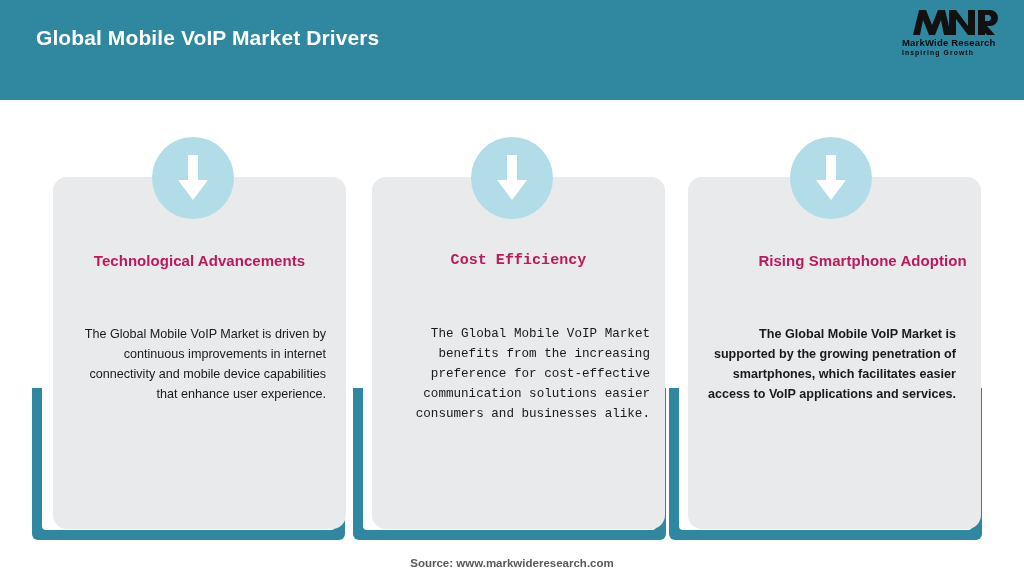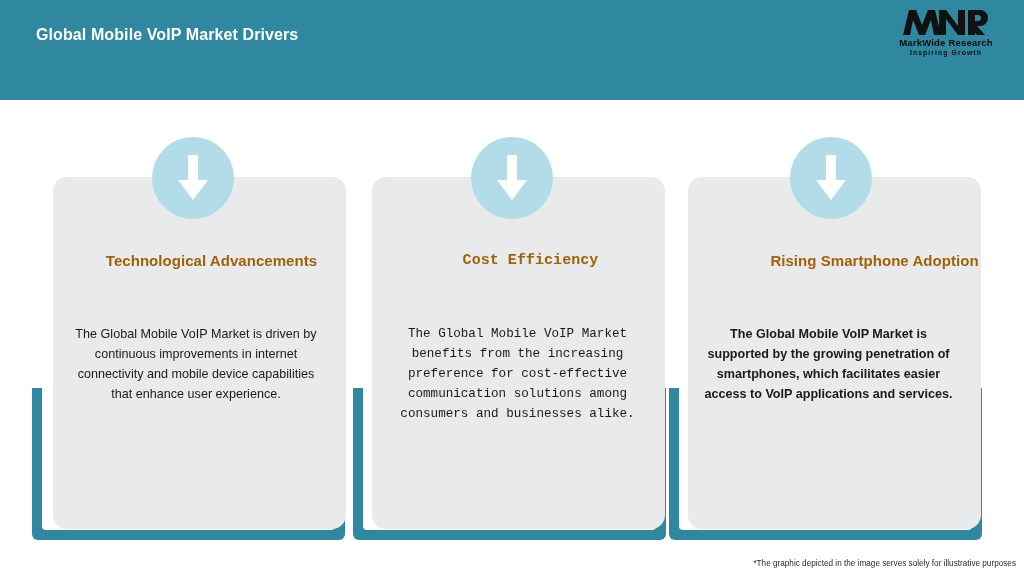--- a/index.html
+++ b/index.html
@@ -26,35 +26,34 @@
     left: 0;
     top: 0;
     width: 1024px;
     height: 100px;
     background: #2f87a0;
   }
   .header-title {
     position: absolute;
     left: 36px;
     top: 26px;
-    font-size: 16px;
+    font-size: 21px;
     font-weight: bold;
     color: #ffffff;
     letter-spacing: 0.1px;
     white-space: nowrap;
   }
 
   
   .logo {
     position: absolute;
-    right: 24px;
+    right: 14px;
     top: 10px;
     width: 108px;
     height: 52px;
-    text-align: center;
   }
   .logo-mark {
     display: block;
     height: 26px;
     line-height: 26px;
   }
   .logo-mark svg { display: block; margin: 0 auto; }
   .logo-name {
     display: block;
     font-size: 9.5px;
@@ -89,34 +88,34 @@
     background: #ffffff;
     border-radius: 0 0 4px 4px;
   }
   .card {
     position: absolute;
     background: #e8eaeb;
     border-radius: 14px;
   }
   .card-title {
     position: absolute;
-    left: 12px;
+    left: 0;
     width: 100%;
     text-align: center;
     font-size: 15px;
     font-weight: bold;
-    color: #a16207;
+    color: #be185d;
     letter-spacing: 0.05px;
   }
   .card-body {
     position: absolute;
     font-size: 12.6px;
     line-height: 20px;
     color: #1a1a1a;
-    text-align: center;
+    text-align: right;
   }
 
   
   .icon-circle {
     position: absolute;
     width: 82px;
     height: 82px;
     border-radius: 50%;
     background: #b3dce9;
     display: flex;
@@ -179,21 +178,21 @@
         <polygon points="12,0 22,0 22,25 32,25 17,45 2,25 12,25" fill="#ffffff"></polygon>
       </svg>
     </div>
   </div>
 
   <div class="card-wrap">
     <div class="accent-frame" style="left:353px; top:388px; width:313px; height:152px;"></div>
     <div class="accent-inner" style="left:363px; top:388px; width:293px; height:142px;"></div>
     <div class="card" style="left:372px; top:177px; width:293px; height:352px;font-family:Liberation Mono, monospace;">
       <div class="card-title" style="top:75px;">Cost Efficiency</div>
-      <div class="card-body" style="left:13px; top:147px; width:265px;">The Global Mobile VoIP Market benefits from the increasing preference for cost-effective communication solutions among consumers and businesses alike.</div>
+      <div class="card-body" style="left:13px; top:147px; width:265px;">The Global Mobile VoIP Market benefits from the increasing preference for cost-effective communication solutions easier consumers and businesses alike.</div>
     </div>
     <div class="icon-circle" style="left:471px; top:137px;">
       <svg width="34" height="46" viewBox="0 0 34 46" aria-hidden="true">
         <polygon points="12,0 22,0 22,25 32,25 17,45 2,25 12,25" fill="#ffffff"></polygon>
       </svg>
     </div>
   </div>
 
   <div class="card-wrap">
     <div class="accent-frame" style="left:669px; top:388px; width:313px; height:152px;"></div>
@@ -202,15 +201,15 @@
       <div class="card-title" style="top:75px;margin-left:28px;">Rising Smartphone Adoption</div>
       <div class="card-body" style="left:13px; top:147px; width:255px;font-weight:bold;">The Global Mobile VoIP Market is supported by the growing penetration of smartphones, which facilitates easier access to VoIP applications and services.</div>
     </div>
     <div class="icon-circle" style="left:790px; top:137px;">
       <svg width="34" height="46" viewBox="0 0 34 46" aria-hidden="true">
         <polygon points="12,0 22,0 22,25 32,25 17,45 2,25 12,25" fill="#ffffff"></polygon>
       </svg>
     </div>
   </div>
 
-  <div class="footer-note">*The graphic depicted in the image serves solely for illustrative purposes</div>
+  <div class="footer-source">Source: www.markwideresearch.com</div>
 
 </div>
 
 </body></html>

